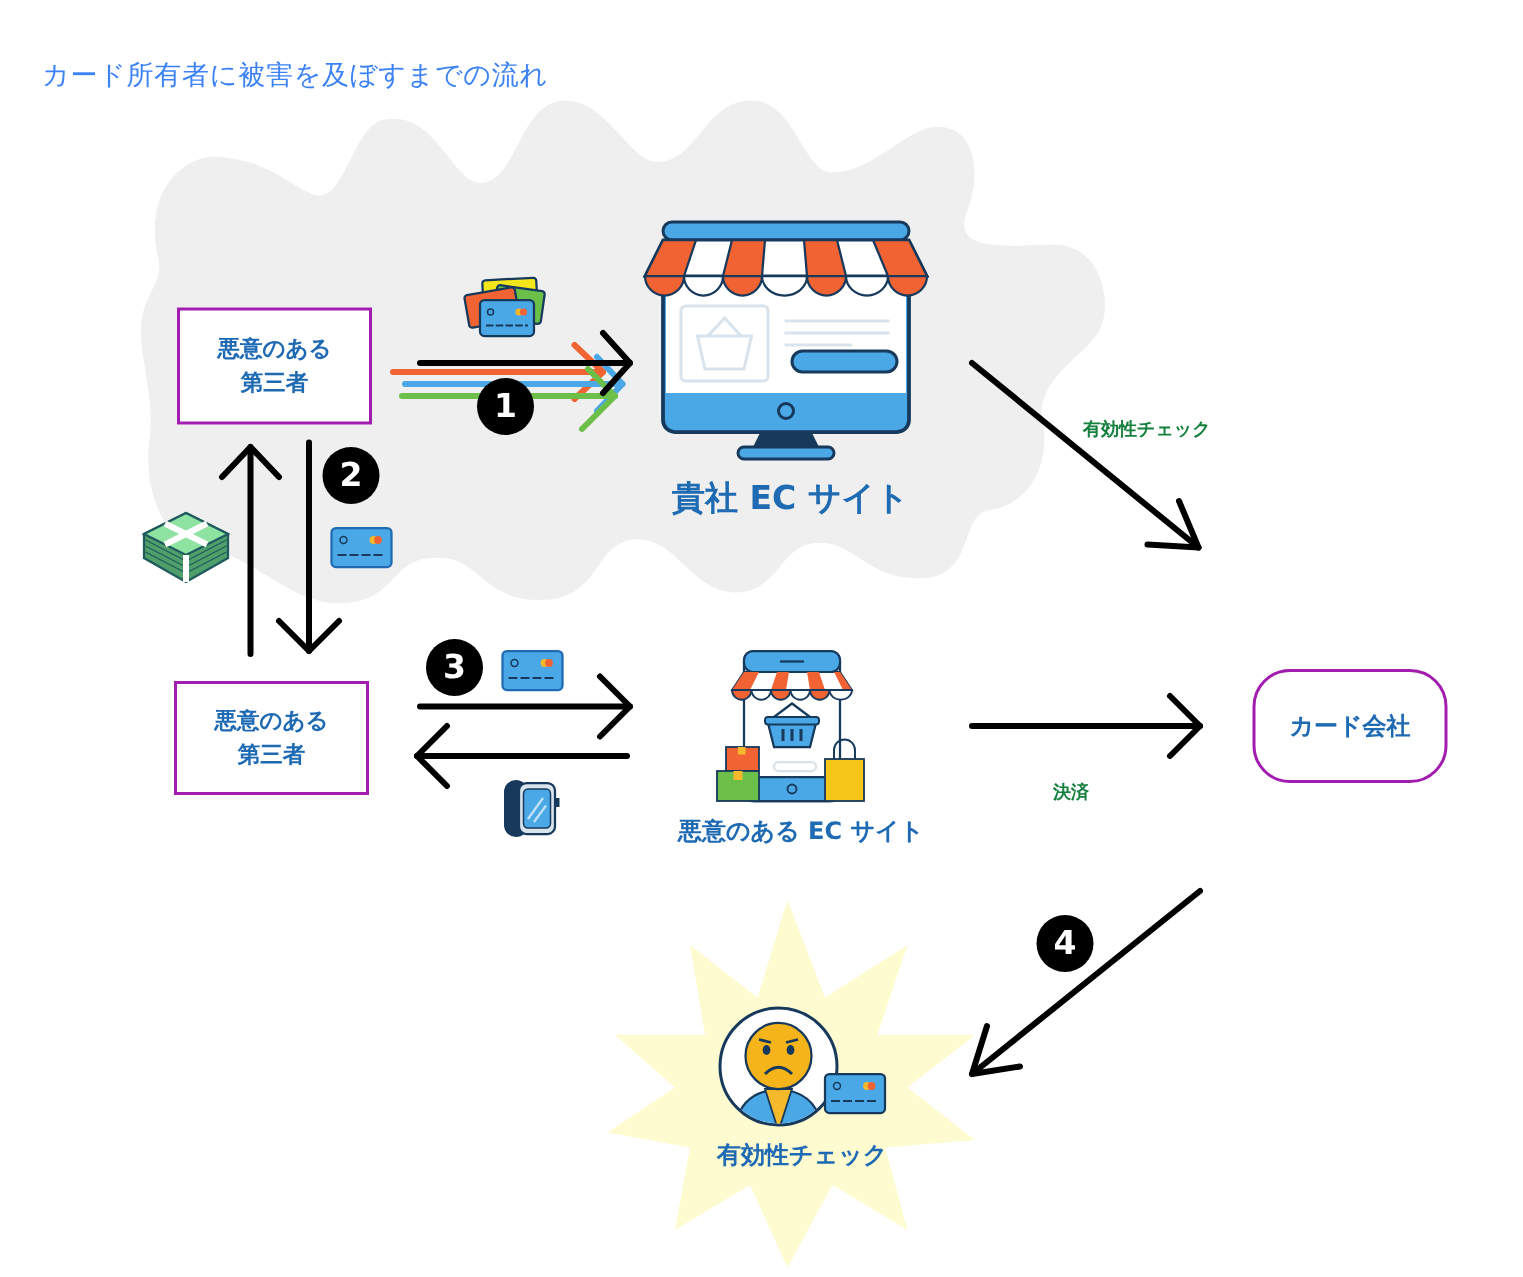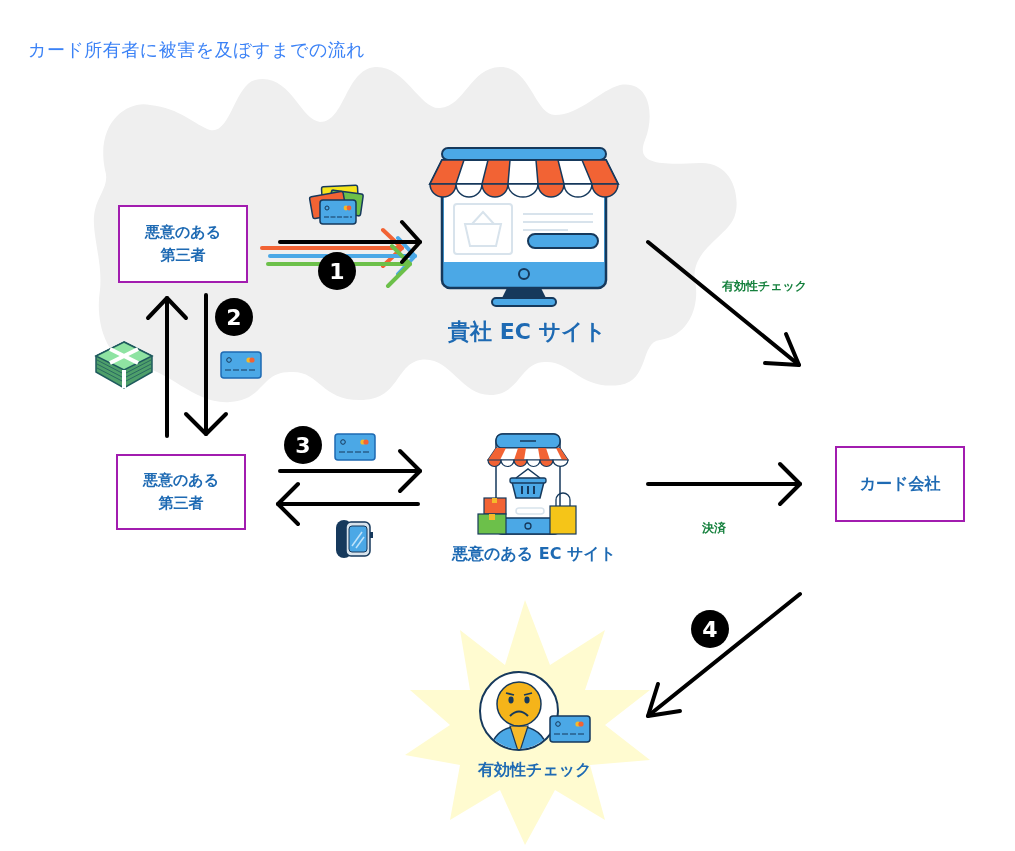--- a/index.html
+++ b/index.html
@@ -61,21 +61,21 @@
   </div>
 </div>
 
 <div class="abs box" style="left:116px;top:454px;width:130px;height:76px;">
   <div>
     <div>悪意のある</div>
     <div>第三者</div>
   </div>
 </div>
 
-<div class="abs box" style="left:835px;top:446px;width:130px;height:76px;font-size:16px;">
+<div class="abs box" style="left:835px;top:446px;width:130px;height:76px;font-size:16px;border-radius:25px;">
   <span>カード会社</span>
 </div>
 
 <svg class="abs" style="left:0;top:0" width="1015" height="851">
   <g fill="none" stroke-linecap="round" stroke-linejoin="round">
 
     <g stroke-width="4">
       <line x1="262" y1="248" x2="402" y2="248" stroke="#f26334"></line>
       <polyline points="383,230 402,248 383,266" stroke="#f26334"></polyline>
       <line x1="270" y1="256" x2="415" y2="256" stroke="#4ba8e6"></line>

